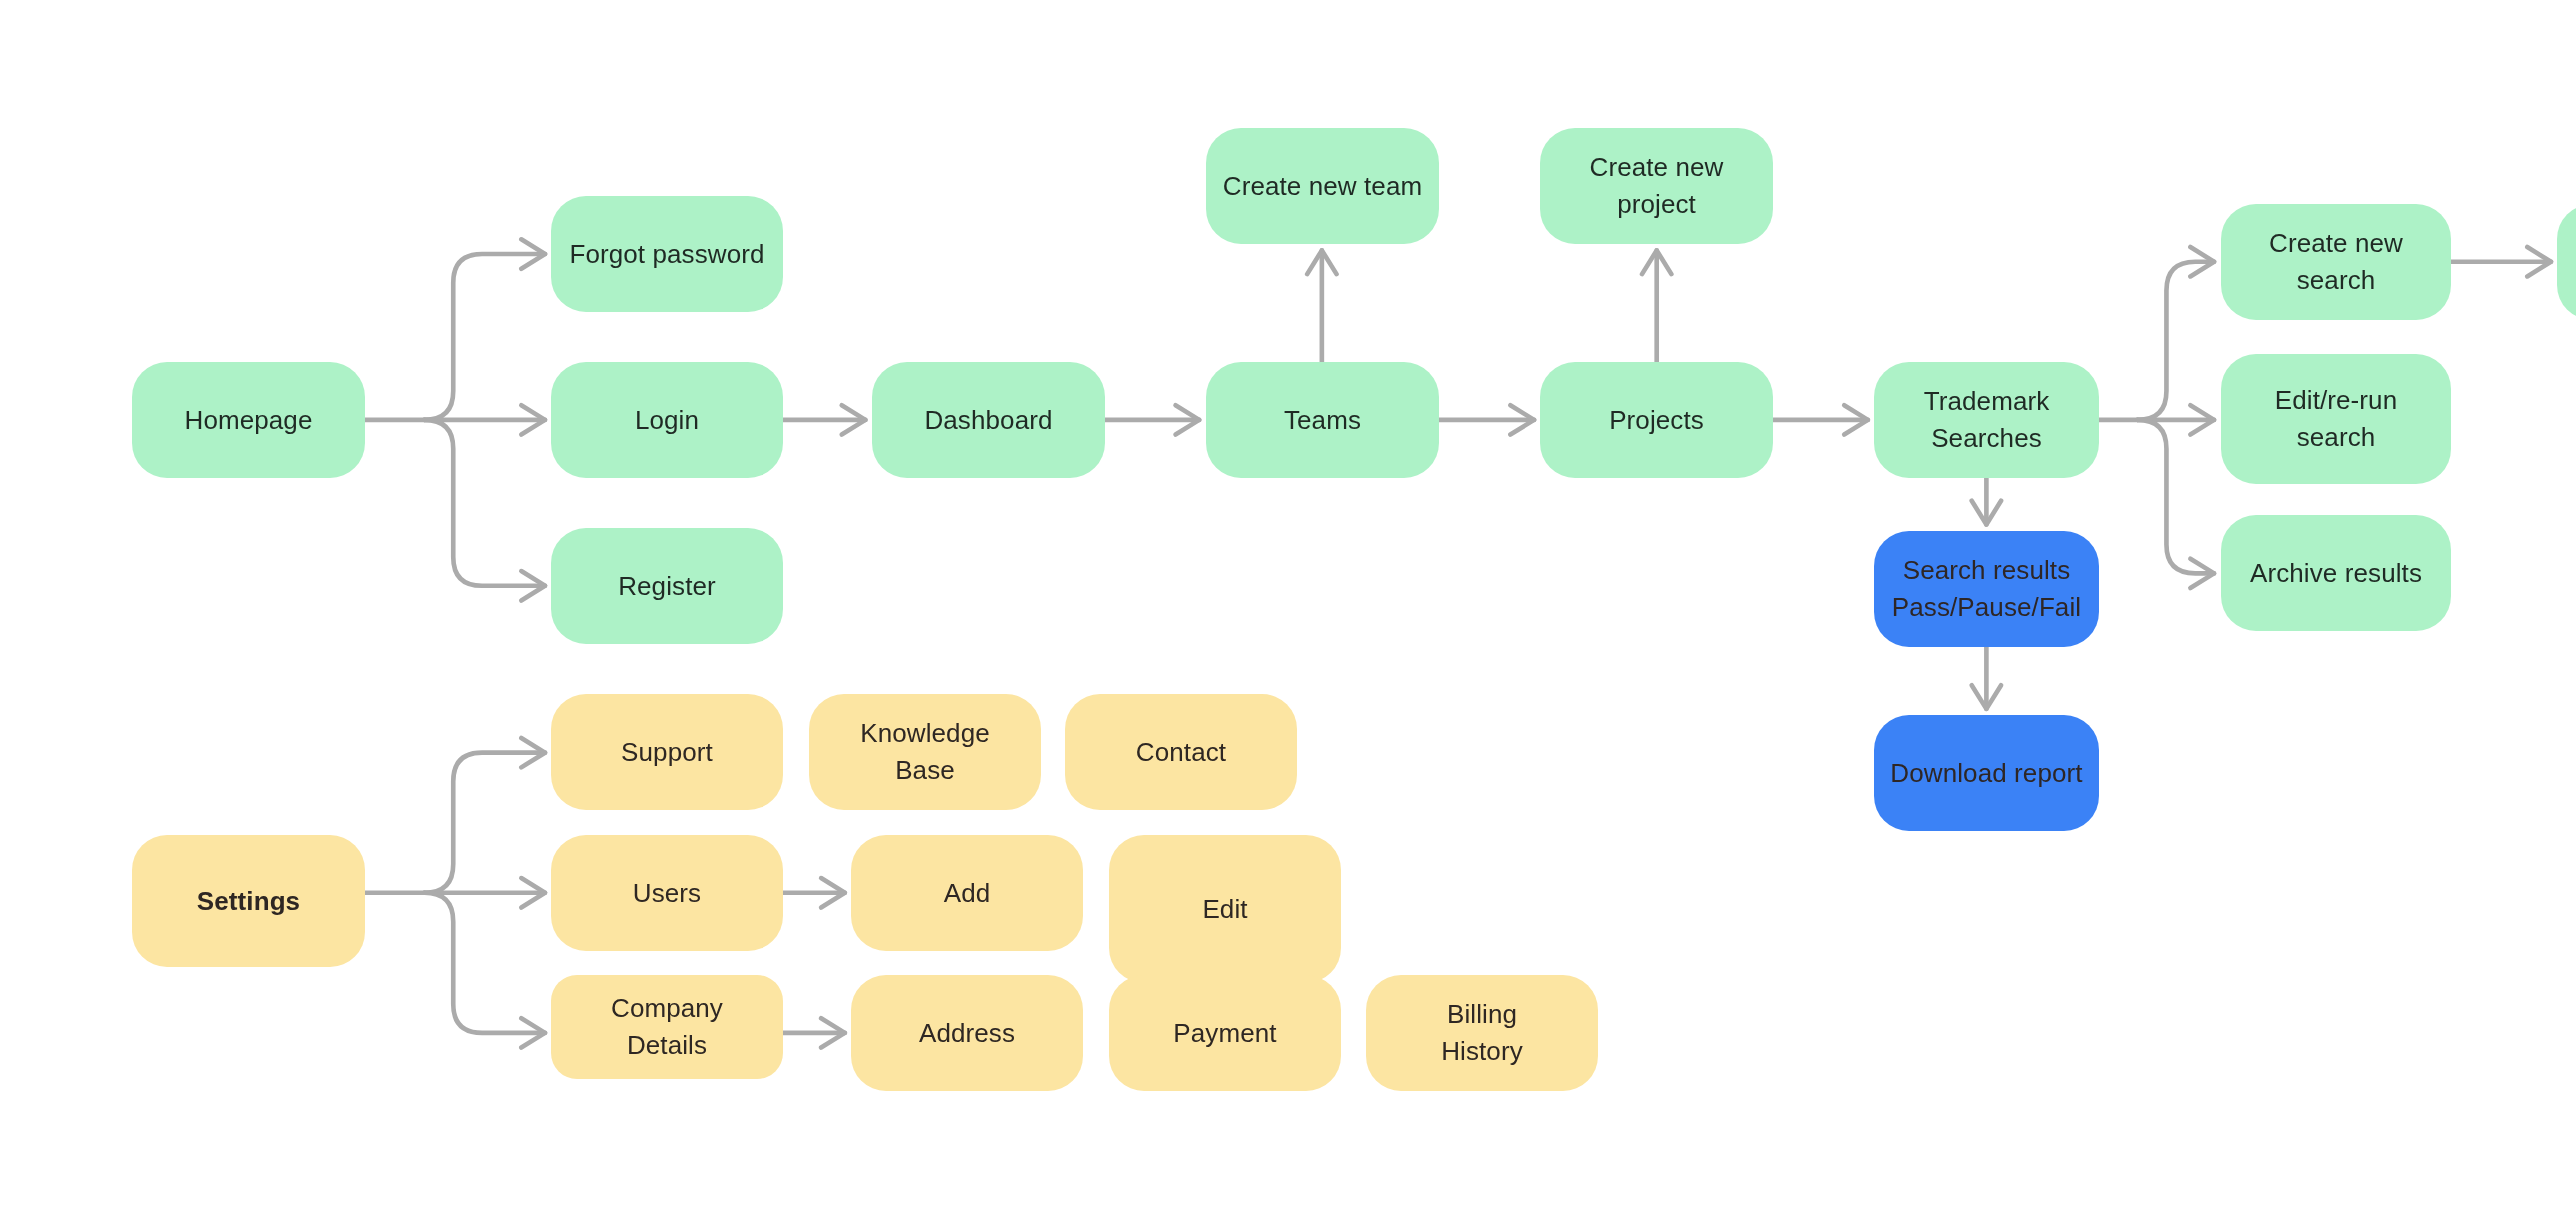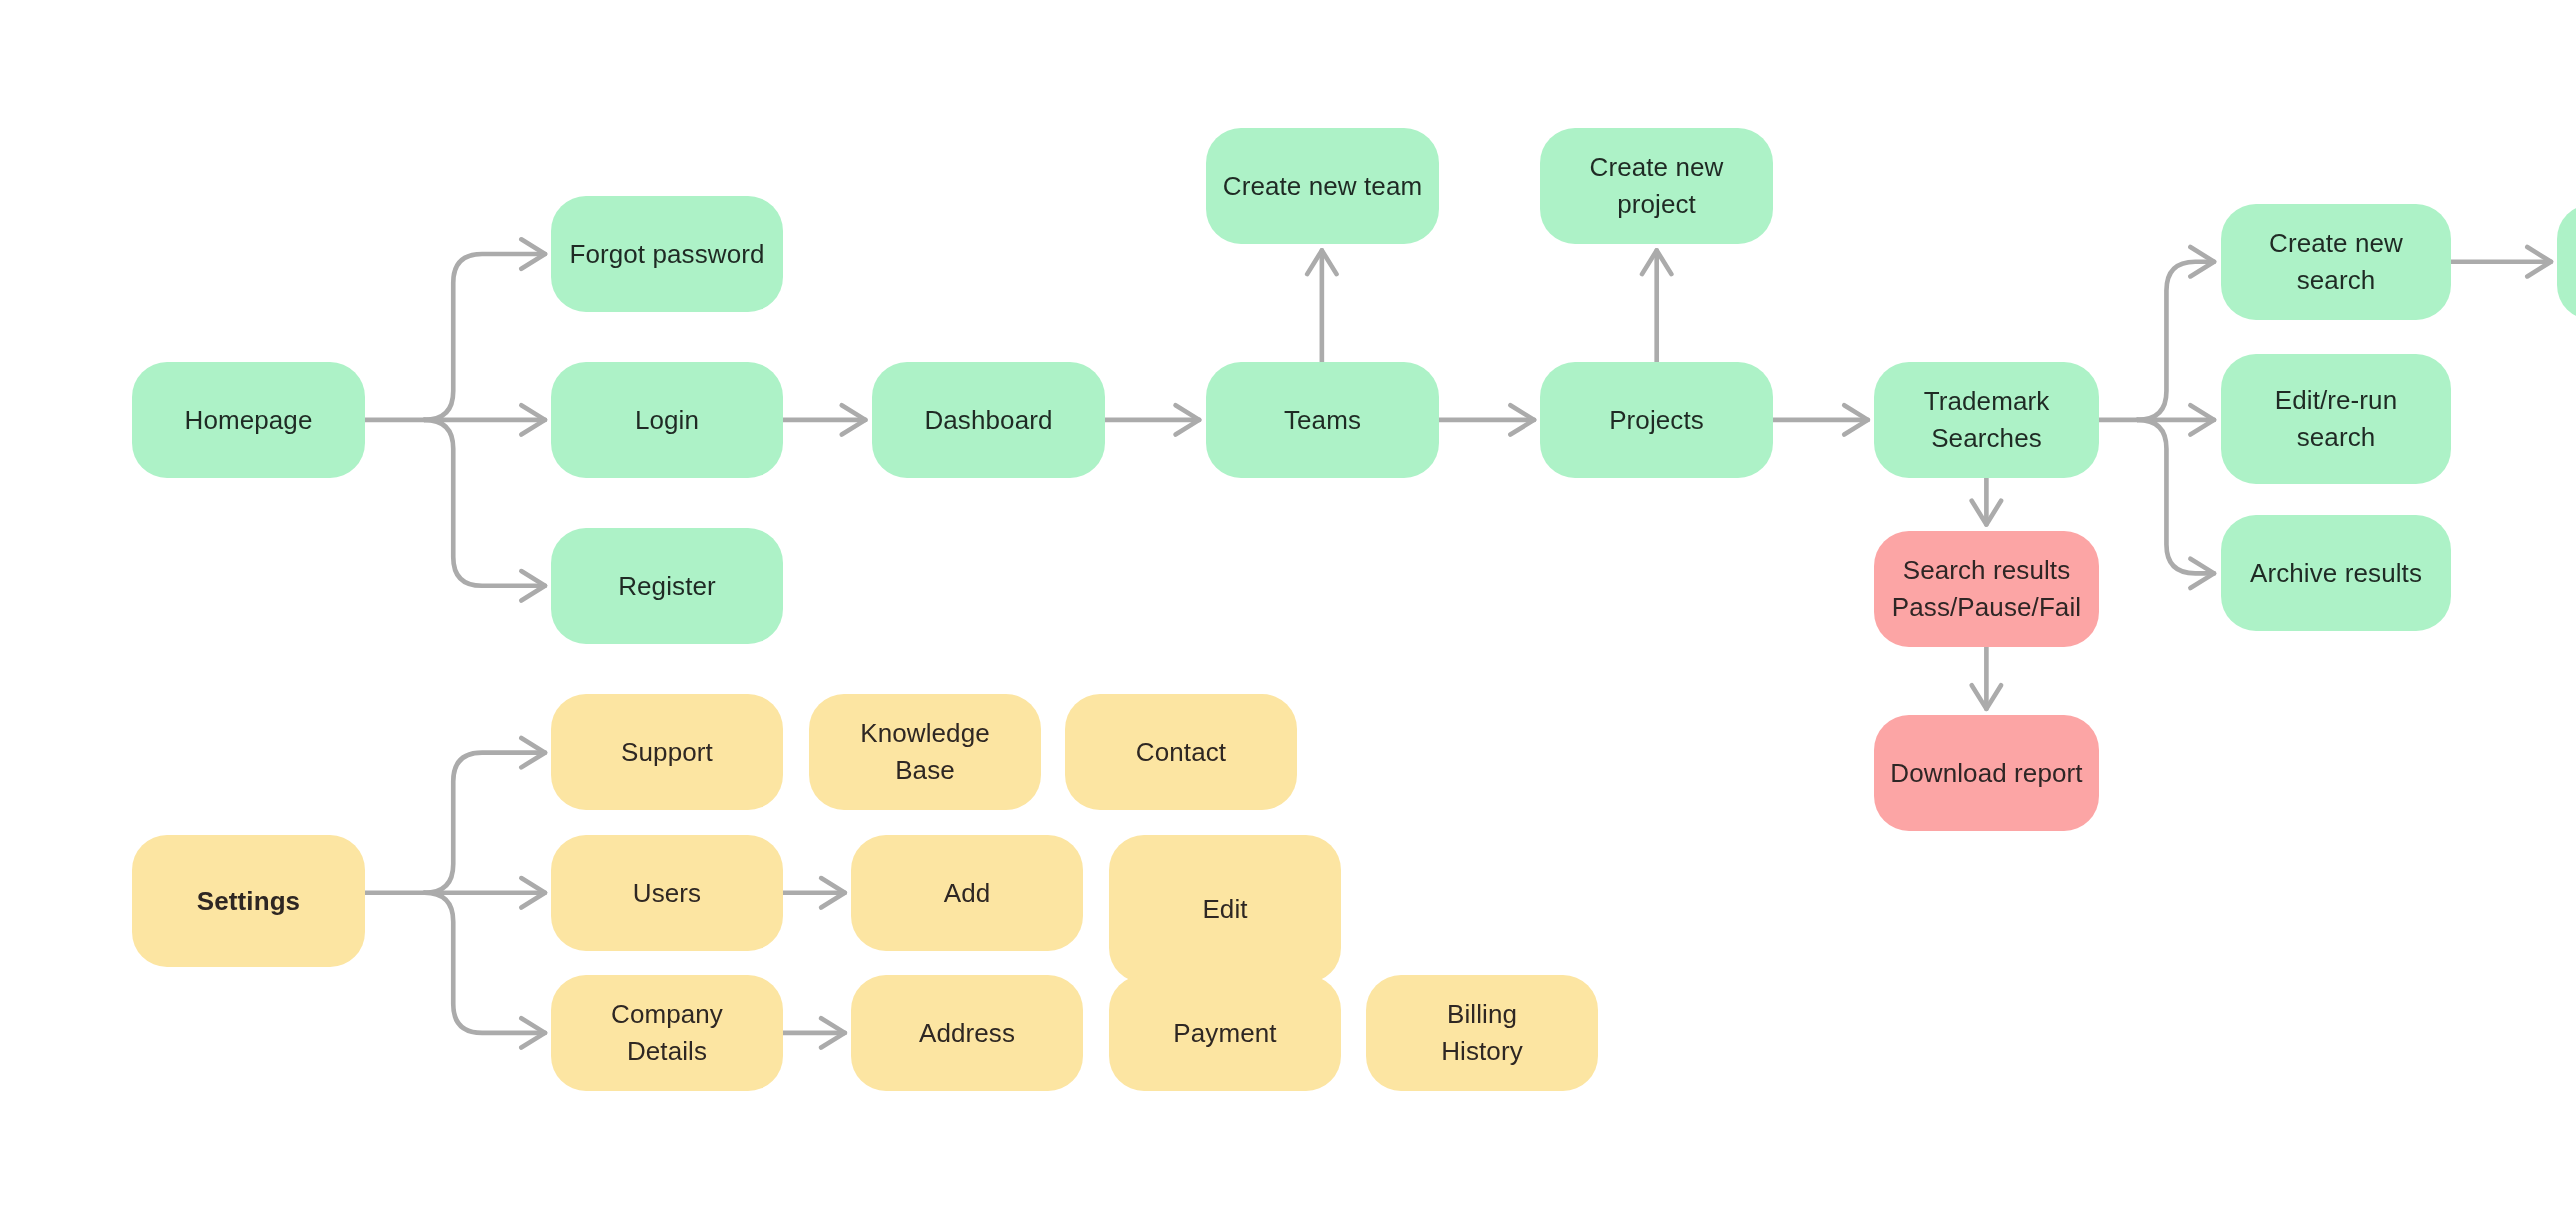--- a/index.html
+++ b/index.html
@@ -38,21 +38,21 @@
     border-radius: 35px;
     padding: 0 14.4px;
     line-height: 1.42;
     font-size: 26px;
     letter-spacing: 0.1px;
     white-space: pre-line;
     cursor: pointer;
   }
   .node.green { background: #ADF2C7; color: #1F2A24; }
   .node.yellow { background: #FCE5A2; color: #2E2723; }
-  .node.pink  { background: #fca5a5; color: #2E2625; }
+  .node.pink  { background: #3b82f6; color: #2E2625; }
 </style>
 </head>
 <body>
 
 <div id="canvas">
   <svg id="edge-layer" viewBox="0 0 6208 2372" width="3198" height="1222" aria-hidden="true">
       <path d="M 1520 815 L 1680 815" fill="none" stroke="#ABABAB" stroke-width="9" stroke-linecap="round" stroke-linejoin="round"></path>
       <path d="M 1634 786.48 L 1680 815 L 1634 843.52" fill="none" stroke="#ABABAB" stroke-width="9" stroke-linecap="round" stroke-linejoin="round"></path>
       <path d="M 2144 815 L 2328 815" fill="none" stroke="#ABABAB" stroke-width="9" stroke-linecap="round" stroke-linejoin="round"></path>
       <path d="M 2282 786.48 L 2328 815 L 2282 843.52" fill="none" stroke="#ABABAB" stroke-width="9" stroke-linecap="round" stroke-linejoin="round"></path>
@@ -121,20 +121,20 @@
     <div class="node green" style="left: 2557px; top: 204px; width: 230px; height: 116px;">Name, Logo, or
 Tagline</div>
     <div class="node yellow" style="left: 132px; top: 835px; width: 233px; height: 132px; font-weight: bold;">Settings</div>
     <div class="node yellow" style="left: 551px; top: 694px; width: 232px; height: 116px;">Support</div>
     <div class="node yellow" style="left: 809px; top: 694px; width: 232px; height: 116px;">Knowledge
 Base</div>
     <div class="node yellow" style="left: 1065px; top: 694px; width: 232px; height: 116px;">Contact</div>
     <div class="node yellow" style="left: 551px; top: 835px; width: 232px; height: 116px;">Users</div>
     <div class="node yellow" style="left: 851px; top: 835px; width: 232px; height: 116px;">Add</div>
     <div class="node yellow" style="left: 1109px; top: 835px; width: 232px; height: 148px;">Edit</div>
-    <div class="node yellow" style="left: 551px; top: 975px; width: 232px; height: 116px;">Company
+    <div class="node yellow" style="left: 551px; top: 975px; width: 232px; height: 104px; border-radius: 26px;">Company
 Details</div>
     <div class="node yellow" style="left: 851px; top: 975px; width: 232px; height: 116px;">Address</div>
     <div class="node yellow" style="left: 1109px; top: 975px; width: 232px; height: 116px;">Payment</div>
     <div class="node yellow" style="left: 1366px; top: 975px; width: 232px; height: 116px;">Billing
 History</div>
   </div>
 
 
 </body></html>

